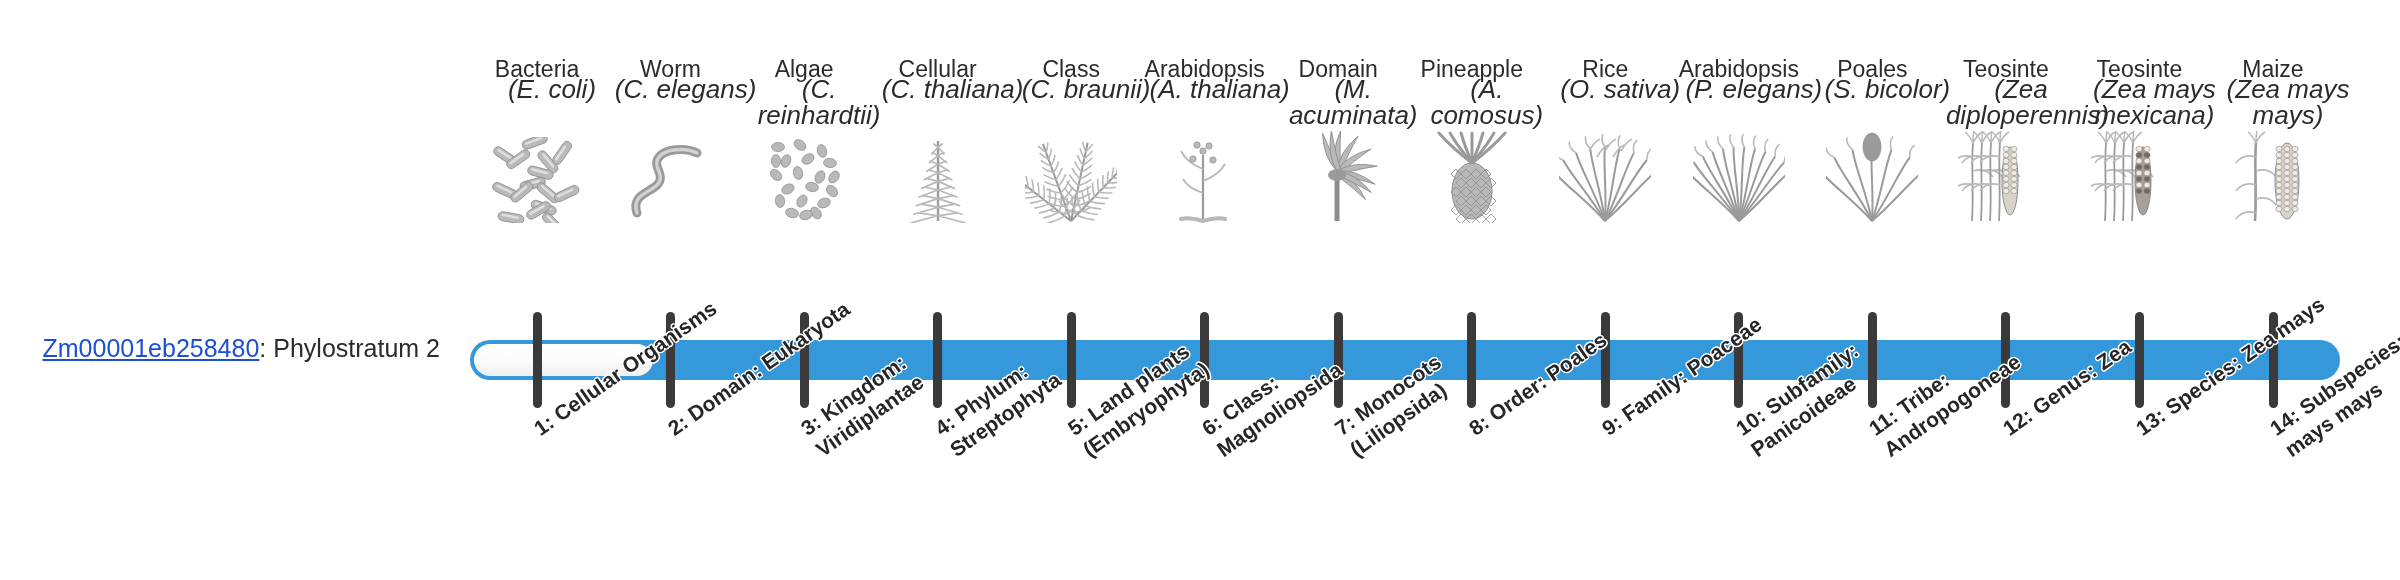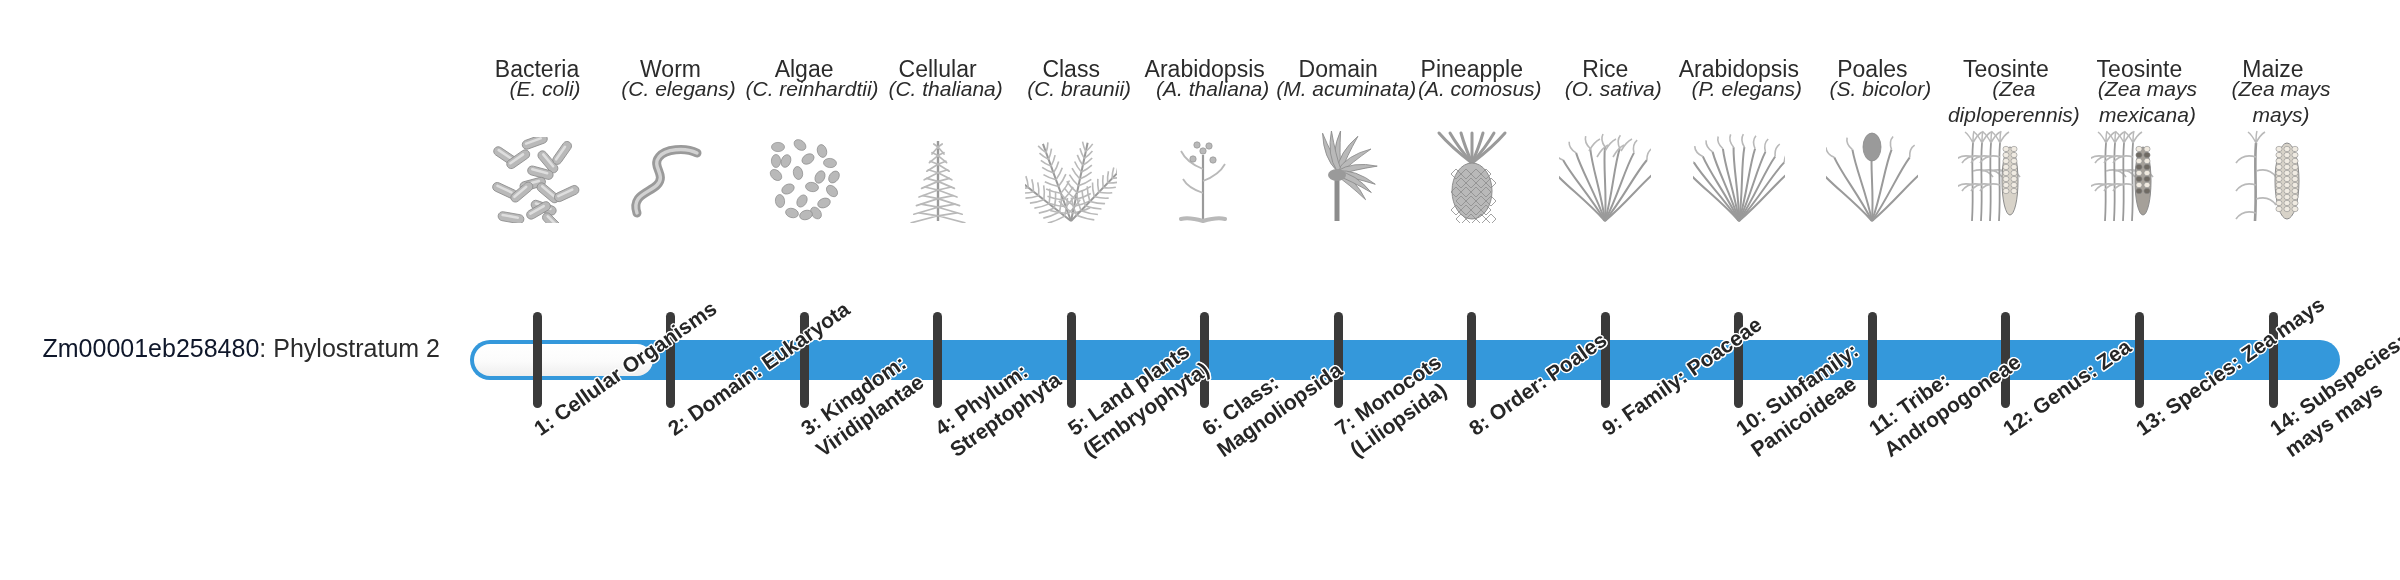--- a/index.html
+++ b/index.html
@@ -18,21 +18,22 @@
     position:absolute;
     left:40px;
     top:333px;
     width:400px;
     text-align:right;
     font-size:25px;
     line-height:30px;
     white-space:nowrap;
   }
   .gene-link{
-    color:#0f172a;
+    color:#1d4ed8;
+    text-decoration:underline;
     cursor:pointer;
   }
   .gene-rest{color:#2b2b2b;}
 
   
   .col{
     position:absolute;
     top:0;
     width:150px;
     margin-left:-75px;
@@ -42,23 +43,23 @@
     top:56px;
     left:0;width:150px;
     text-align:center;
     font-size:23px;
     line-height:27px;
     color:#2b2b2b;
   }
   .latin{
     position:absolute;
     top:76px;
-    left:8px;width:150px;
+    left:15px;width:150px;
     text-align:center;
-    font-size:21px;
+    font-size:26px;
     line-height:26px;
     font-style:italic;
     color:#2b2b2b;
   }
 
   
   .art{
     position:absolute;
     top:138px;
     left:0;width:150px;height:85px;

